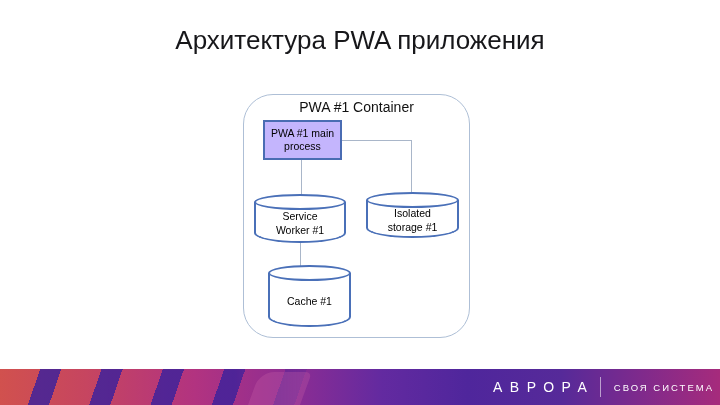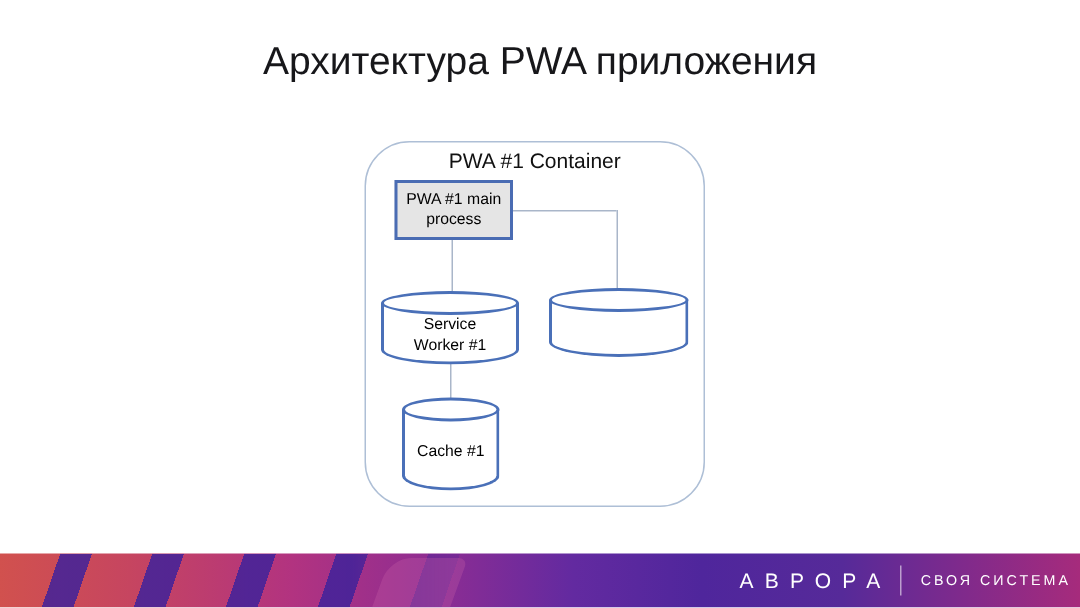--- a/index.html
+++ b/index.html
@@ -45,34 +45,34 @@
   .conn-h1 { left: 341px; top: 140px; width: 70px; height: 1px; }
   .conn-v2 { left: 411px; top: 140px; width: 1px; height: 53px; }
   .conn-v3 { left: 300px; top: 241px; width: 1px; height: 27px; }
 
   
   .proc-box {
     position: absolute;
     left: 263px; top: 120px;
     width: 79px; height: 40px;
     border: 2px solid #4a6cb3;
-    background: #e5e5e5;
+    background: #c4b5fd;
     display: flex; align-items: center; justify-content: center;
     text-align: center;
     font-size: 10.5px; line-height: 13px;
     white-space: pre-line;
     color: #000000;
     z-index: 2;
   }
 
   
   .cylinder { position: absolute; z-index: 2; }
   .cyl-sw   { left: 254px; top: 194px; width: 92px; height: 49px; }
   .cyl-iso  { left: 366px; top: 192px; width: 93px; height: 46px; }
-  .cyl-cache{ left: 268px; top: 265px; width: 65px; height: 62px; padding-left: 28px; }
+  .cyl-cache{ left: 268px; top: 265px; width: 83px; height: 62px; padding-left: 28px; }
   .cyl-body {
     position: absolute; left: 0; right: 0; top: 8px; bottom: 0;
     background: #ffffff;
     border: 2px solid #4a70b8;
     border-top: none;
     border-radius: 0 0 50% 50% / 0 0 10px 10px;
   }
   .cyl-top {
     position: absolute; left: 0; right: 0; top: 0; height: 16px;
     background: #ffffff;
@@ -165,20 +165,22 @@
   <div class="cylinder cyl-sw">
     <div class="cyl-body"></div>
     <div class="cyl-top"></div>
     <div class="cyl-label">Service
 Worker #1</div>
   </div>
 
   <div class="cylinder cyl-iso">
     <div class="cyl-body"></div>
     <div class="cyl-top"></div>
+    <div class="cyl-label">Isolated
+storage #1</div>
   </div>
 
   <div class="cylinder cyl-cache">
     <div class="cyl-body"></div>
     <div class="cyl-top"></div>
     <div class="cyl-label">Cache #1</div>
   </div>
 
   <footer class="footer">
     <div class="footer-stripes"></div>

